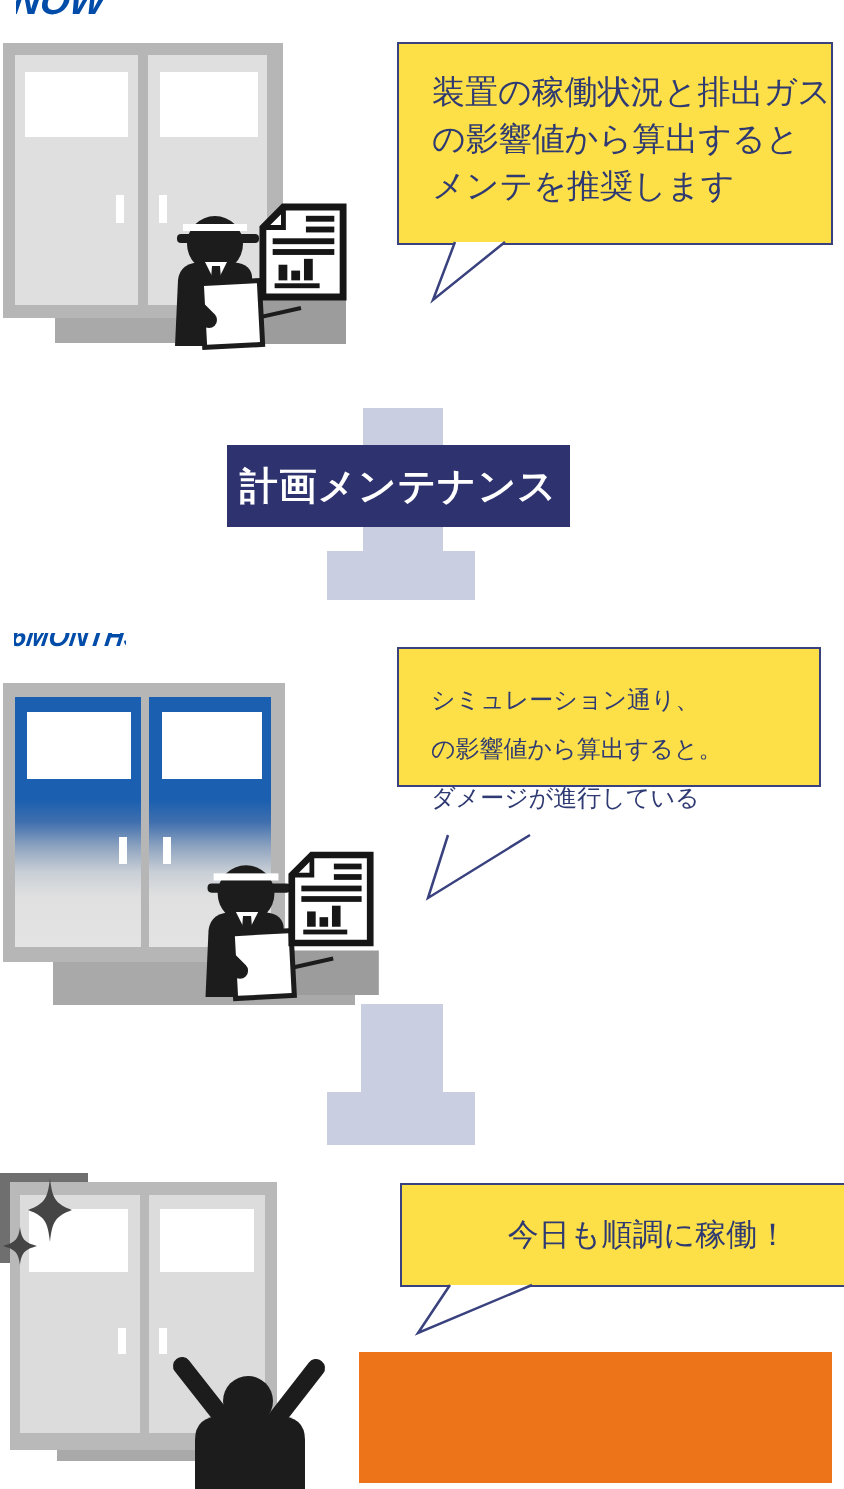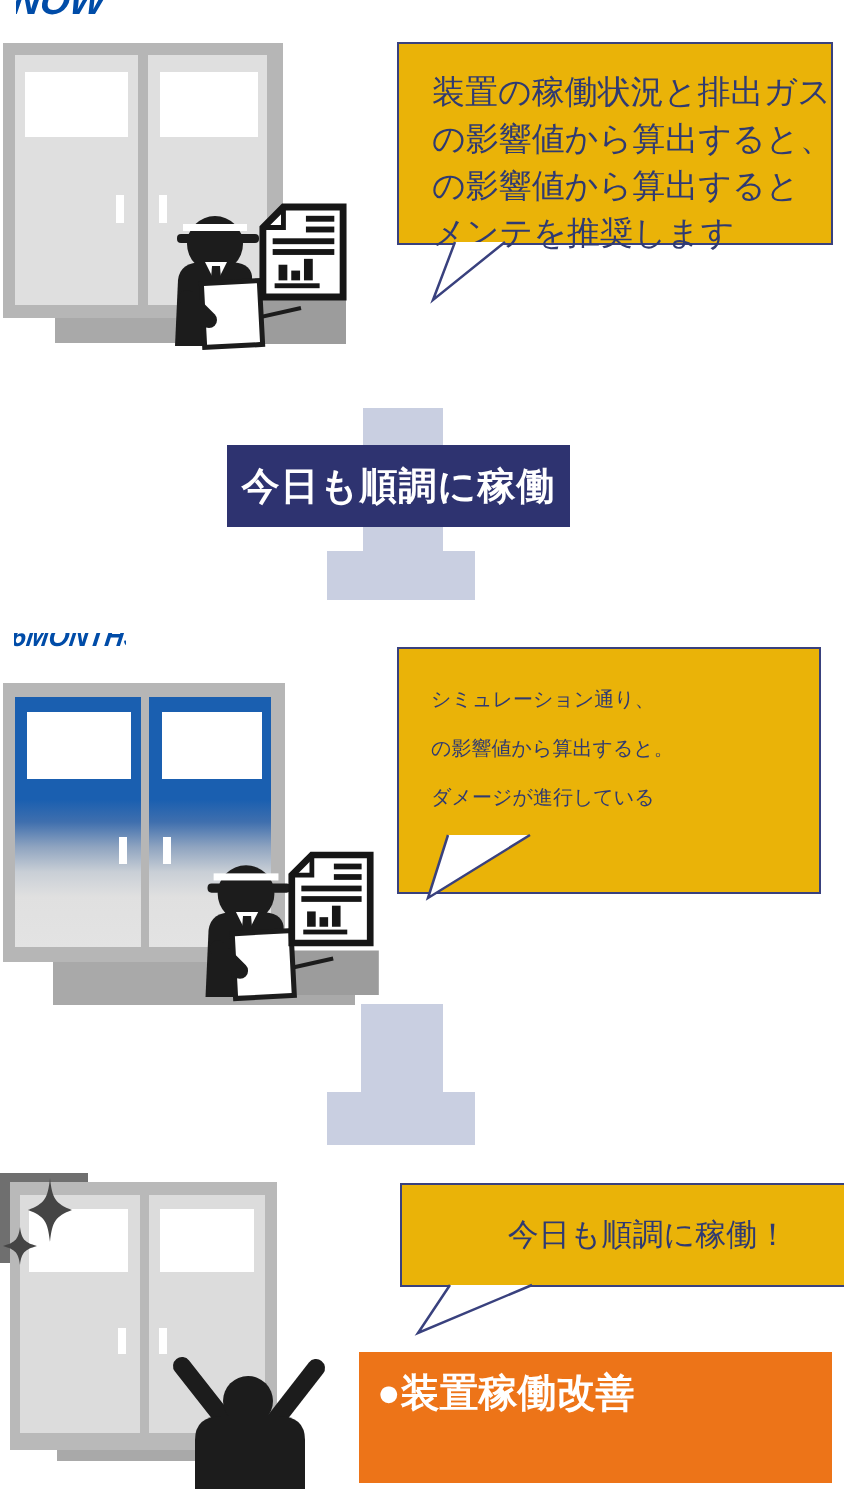--- a/index.html
+++ b/index.html
@@ -51,24 +51,24 @@
   #c3-frame{left:10px;top:1182px;width:267px;height:268px;background:#b9b9b9}
   #c3-doorL{left:20px;top:1195px;width:120px;height:238px;background:#dcdcdc}
   #c3-doorR{left:149px;top:1195px;width:116px;height:238px;background:#dcdcdc}
   #c3-winL{left:29px;top:1209px;width:99px;height:63px}
   #c3-winR{left:160px;top:1209px;width:94px;height:63px}
   #c3-handleL{left:118px;top:1328px;width:8px;height:26px}
   #c3-handleR{left:159px;top:1328px;width:8px;height:26px}
   #c3-shadow{left:57px;top:1450px;width:165px;height:11px}
 
   
-  .bubble{position:absolute;background:#eab308;border:2.5px solid #39417e;color:#2f3a72;font-weight:500}
+  .bubble{position:absolute;background:#fde047;border:2.5px solid #39417e;color:#2f3a72;font-weight:500}
   .bubble .ln{white-space:nowrap}
   #bubble1{left:397px;top:42px;width:436px;height:203px;padding:24px 0 0 33px;font-size:33px;line-height:47px}
-  #bubble2{left:397px;top:647px;width:424px;height:247px;padding:26px 0 17px 32px;font-size:20px;line-height:49px}
+  #bubble2{left:397px;top:647px;width:424px;height:140px;padding:26px 0 17px 32px;font-size:24px;line-height:49px}
   #bubble3{left:400px;top:1183px;width:496px;height:104px;font-size:31px;
            display:flex;align-items:center;justify-content:center}
   .tail{position:absolute;overflow:visible;pointer-events:none}
   .tailpath{fill:#ffffff;stroke:#39417e;stroke-width:2.5}
   #tail1{left:415px;top:227px;width:120px;height:80px}
   #tail2{left:415px;top:820px;width:130px;height:90px}
   #tail3{left:405px;top:1271px;width:140px;height:72px}
 
   
   .connector{background:#c9cfe1}
@@ -135,31 +135,30 @@
     <rect x="15" y="37" width="63" height="6" fill="#161616"></rect>
     <rect x="15" y="48" width="63" height="6" fill="#161616"></rect>
     <rect x="21" y="64" width="9" height="16" fill="#161616"></rect>
     <rect x="34" y="70" width="9" height="10" fill="#161616"></rect>
     <rect x="47" y="58" width="9" height="22" fill="#161616"></rect>
     <rect x="17" y="83" width="46" height="5" fill="#161616"></rect>
   </svg>
 
   <div id="bubble1" class="bubble">
     <div class="ln">装置の稼働状況と排出ガス</div>
-    <div class="ln">の影響値から算出すると、</div>
     <div class="ln">の影響値から算出すると</div>
     <div class="ln">メンテを推奨します</div>
   </div>
   <svg id="tail1" class="tail">
     <path class="tailpath" d="M40,15 L18,73 L90,15"></path>
   </svg>
 
   <div id="conn-top" class="abs connector"></div>
   <div id="plan" class="abs">
-    <span>今日も順調に稼働</span>
+    <span>計画メンテナンス</span>
   </div>
   <div id="conn-mid" class="abs connector"></div>
   <div id="conn-ped1" class="abs connector"></div>
 
   <div id="t2" class="time-clip">
     <span class="time-label">6MONTHS</span>
   </div>
 
   <div id="c2-shadow" class="abs cab-shadow"></div>
   <div id="c2-frame" class="abs frame"></div>
@@ -233,16 +232,15 @@
   </svg>
 
   <div id="bubble3" class="bubble">
     <div class="ln">今日も順調に稼働！</div>
   </div>
   <svg id="tail3" class="tail">
     <path class="tailpath" d="M45,14 L13,62 L127,14"></path>
   </svg>
 
   <div id="orange" class="abs">
-    <div class="ln">●装置稼働改善</div>
   </div>
 
 </div>
 
 </body></html>

